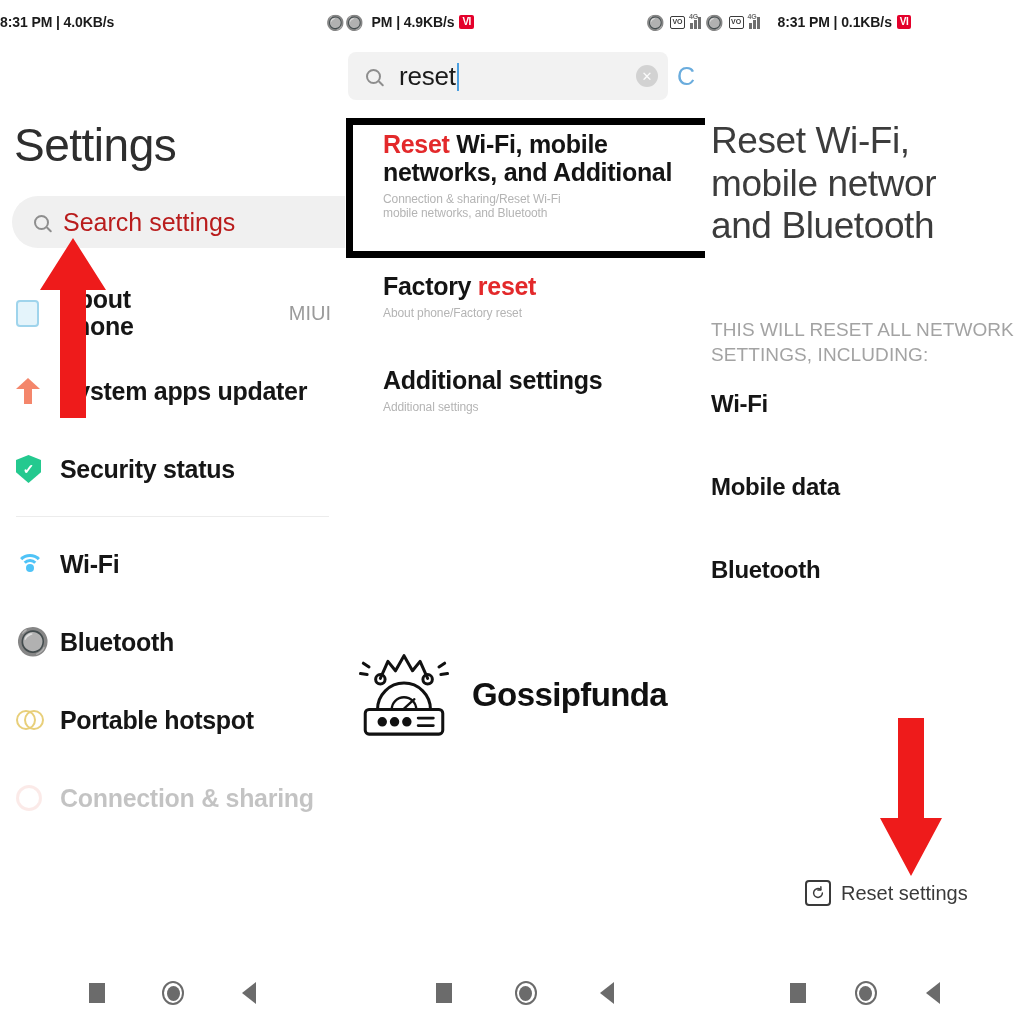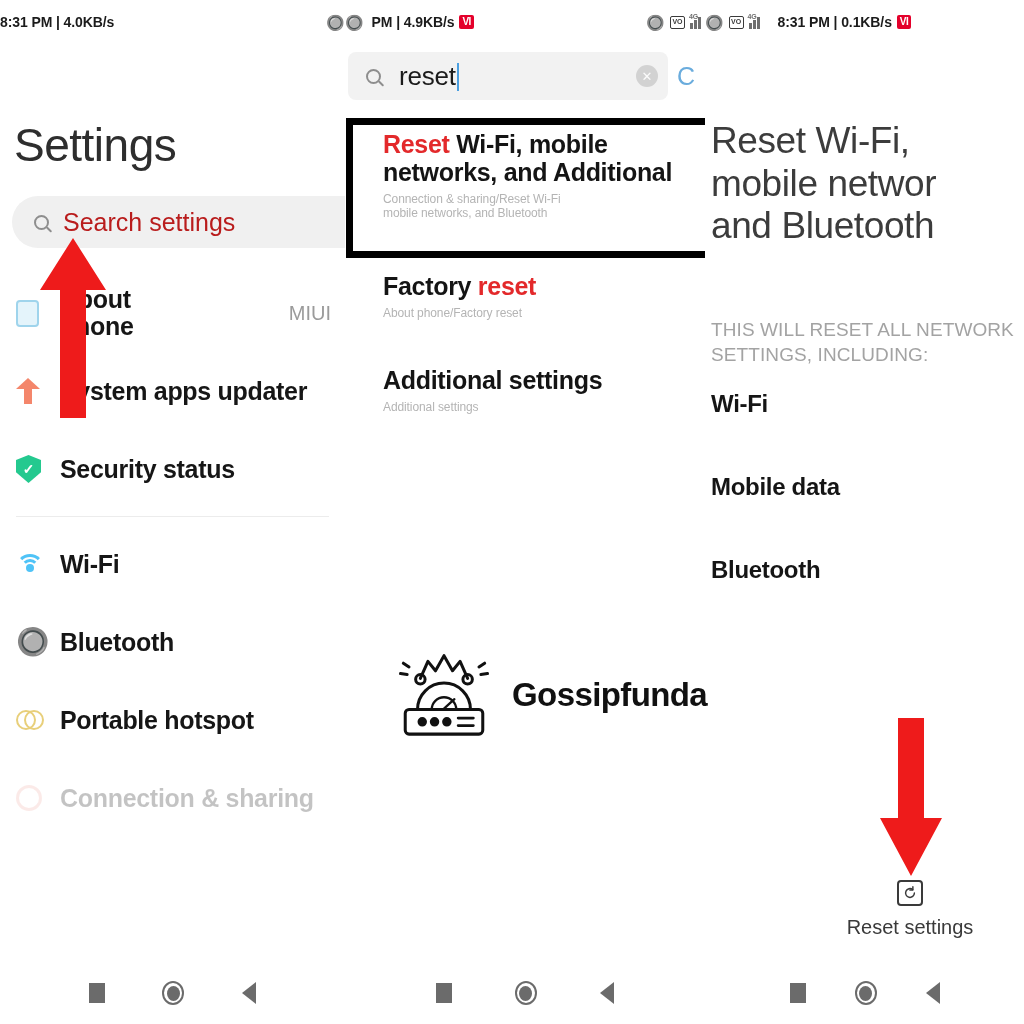--- a/index.html
+++ b/index.html
@@ -183,41 +183,41 @@
     font-size: 25px; font-weight: bold; color: #141414;
     line-height: 1.12; letter-spacing: -0.3px;
   }
   .res-title .hl { color: #e3292b; }
   .res-sub {
     font-size: 12px; color: #b4b4b4; line-height: 1.2; margin-top: 6px;
     letter-spacing: -0.1px;
   }
 
   
-  .watermark { position: absolute; left: 392px; top: 648px; display: flex; align-items: center; gap: 16px; }
+  .watermark { position: absolute; left: 352px; top: 648px; display: flex; align-items: center; gap: 16px; }
   .wm-text { font-size: 33px; font-weight: bold; color: #111; letter-spacing: -0.6px; }
 
   
   .rp-title {
     position: absolute; left: 6px; top: 120px; width: 340px;
     font-size: 37px; font-weight: 400; color: #3c3c3c;
     line-height: 1.15; letter-spacing: -0.4px; white-space: pre; 
   }
   .rp-note {
     position: absolute; left: 6px; top: 318px; width: 320px;
     font-size: 19px; color: #a3a3a3; line-height: 1.3; letter-spacing: 0.1px;
   }
   .rp-items { position: absolute; left: 6px; top: 390px; width: 300px; }
   .rp-item {
     font-size: 24px; font-weight: bold; color: #151515; margin-bottom: 55px;
     letter-spacing: -0.3px;
   }
   .reset-btn {
     position: absolute; left: 805px; top: 880px; width: 210px;
-    display: flex; flex-direction: column; align-items: center; gap: 10px;
+    display: flex; flex-direction: row; align-items: center; gap: 10px;
   }
   .reset-ico {
     width: 26px; height: 26px; border: 2px solid #3a3a3a; border-radius: 4px;
     display: flex; align-items: center; justify-content: center;
   }
   .reset-label { font-size: 20px; color: #3a3a3a; }
 
   
   .navbar {
     position: absolute; bottom: 0; height: 62px; width: 100%;

